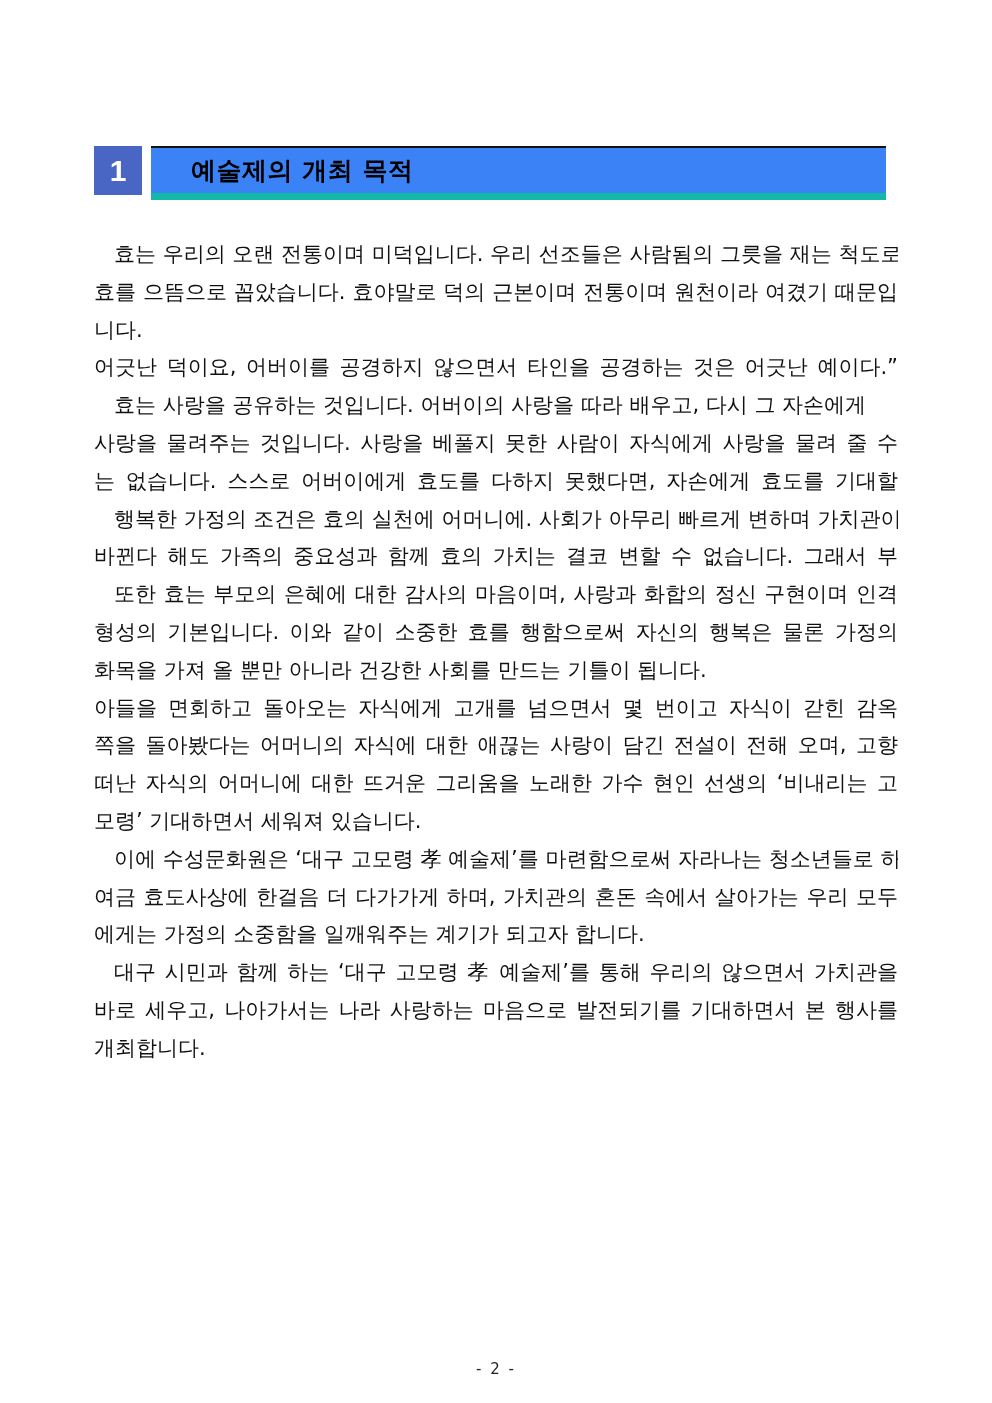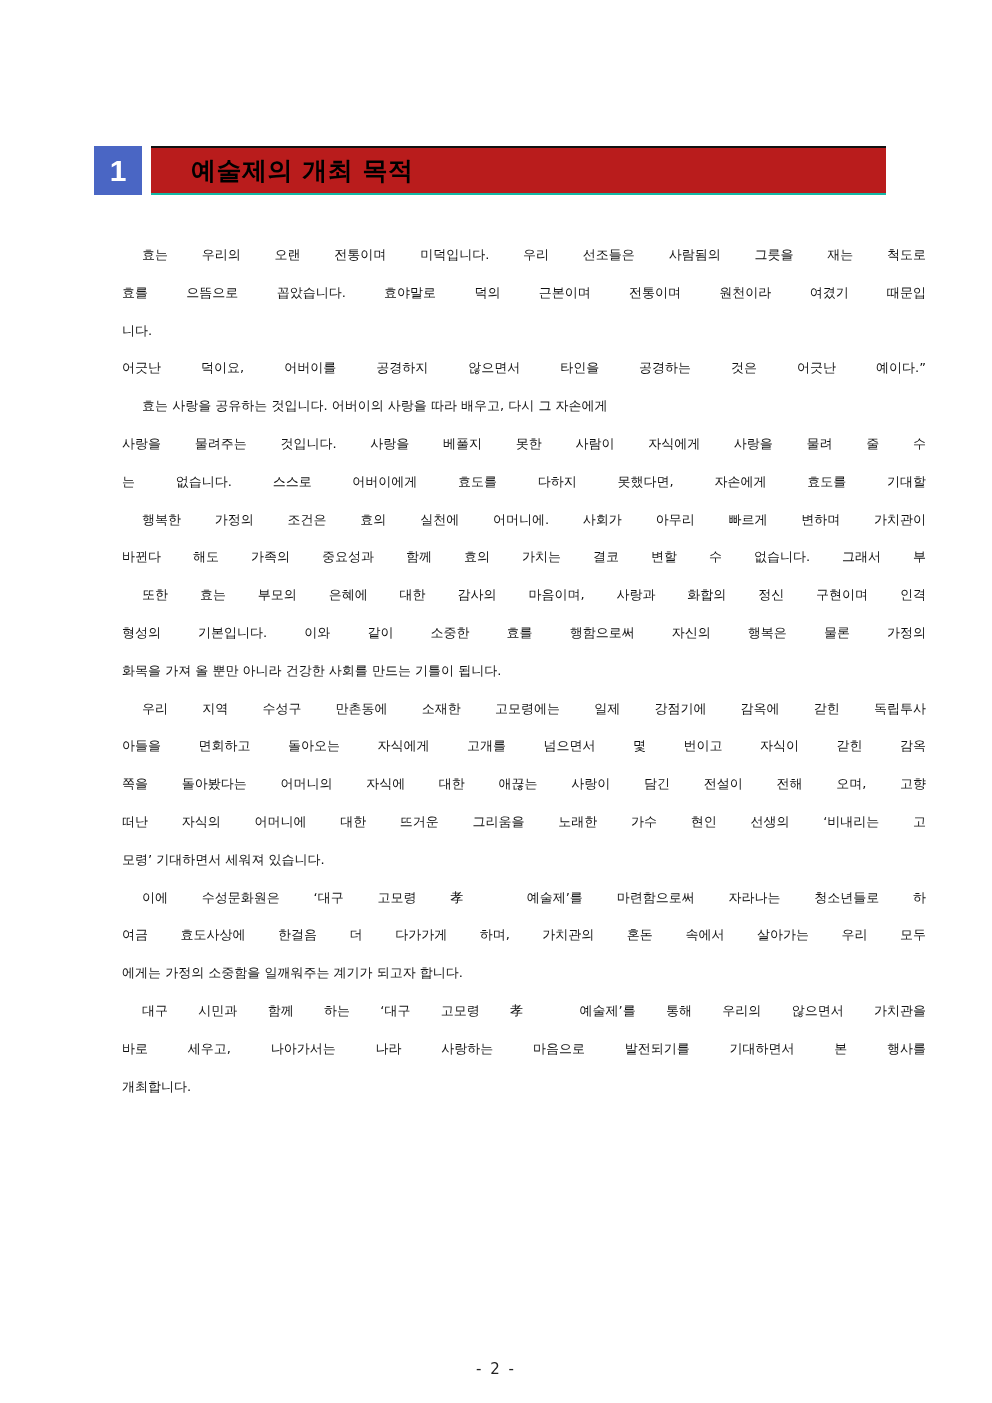--- a/index.html
+++ b/index.html
@@ -35,46 +35,45 @@
       font-size: 30px;
       line-height: 49px;
       text-align: center;
     }
     .title-band {
       position: absolute;
       left: 57px;
       top: 0;
       width: 735px;
       height: 45px;
-      background: #b91c1c;
+      background: #3b82f6;
       border-top: 2px solid #111111;
-      border-bottom: 2px solid #14b8a6;
+      border-bottom: 7px solid #14b8a6;
     }
     .title-text {
       position: absolute;
       left: 40px;
       top: 0;
       height: 45px;
       line-height: 45px;
       font-family: "DejaVu Sans", sans-serif;
       font-weight: bold;
       font-size: 25px;
       letter-spacing: 0.5px;
       color: #000000;
     }
     .body-text {
       position: absolute;
       left: 94px;
       top: 236px;
       width: 804px;
-      font-size: 13px;
+      font-size: 21px;
       line-height: 37.8px;
       font-family: "DejaVu Sans", sans-serif;
       color: #111111;
-      margin-left: 28px;
     }
     .line {
       display: block;
       height: 37.8px;
       white-space: nowrap;
       text-align: justify;
       text-align-last: justify;
       overflow: hidden;
     }
     .line.indent {
@@ -128,21 +127,20 @@
     <span class="line">바뀐다 해도 가족의 중요성과 함께 효의 가치는 결코 변할 수 없습니다. 그래서 부</span>
   </div>
 
   <div>
     <span class="line indent">또한 효는 부모의 은혜에 대한 감사의 마음이며, 사랑과 화합의 정신 구현이며 인격</span>
     <span class="line">형성의 기본입니다. 이와 같이 소중한 효를 행함으로써 자신의 행복은 물론 가정의</span>
     <span class="line last">화목을 가져 올 뿐만 아니라 건강한 사회를 만드는 기틀이 됩니다.</span>
   </div>
 
   <div>
-    <span class="line indent">우리 지역 수성구 만촌동에 소재한 고모령에는 일제 강점기에 감옥에 갇힌 독립투사</span>
     <span class="line">아들을 면회하고 돌아오는 자식에게 고개를 넘으면서 몇 번이고 자식이 갇힌 감옥</span>
     <span class="line">쪽을 돌아봤다는 어머니의 자식에 대한 애끊는 사랑이 담긴  전설이 전해 오며, 고향</span>
     <span class="line">떠난 자식의 어머니에 대한 뜨거운 그리움을 노래한 가수 현인 선생의 ‘비내리는 고</span>
     <span class="line last">모령’ 기대하면서 세워져 있습니다.</span>
   </div>
 
   <div>
     <span class="line indent">이에 수성문화원은 ‘대구 고모령 孝 예술제’를 마련함으로써 자라나는 청소년들로 하</span>
     <span class="line">여금 효도사상에 한걸음 더 다가가게 하며, 가치관의 혼돈 속에서 살아가는 우리 모두</span>
     <span class="line last">에게는 가정의 소중함을 일깨워주는 계기가 되고자 합니다.</span>

